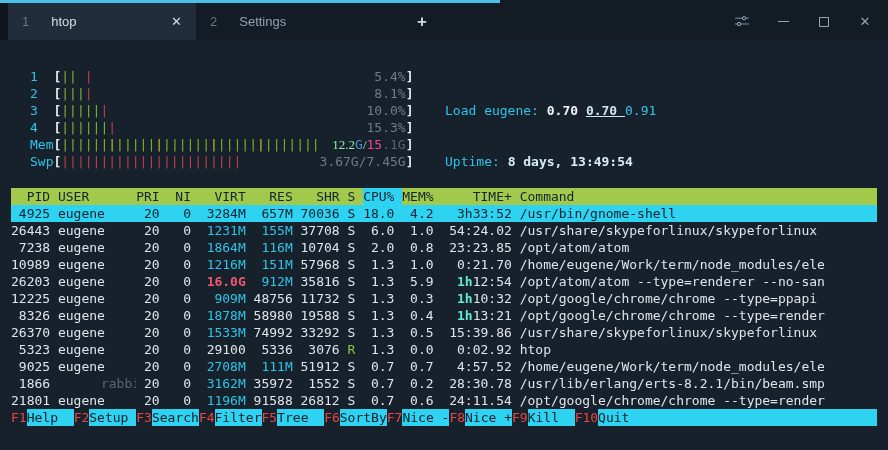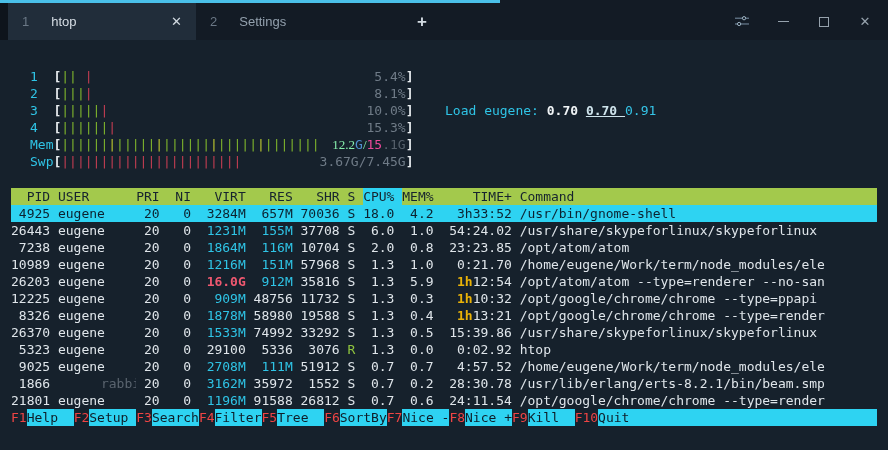--- a/index.html
+++ b/index.html
@@ -58,21 +58,21 @@
   .cell.cmd { flex:1; text-align:left; }
   .phead { background:#a3c94c; color:#17242e; }
   .phead .cell { color:#17242e; }
   .phead .hdr-cpu { background:#2ed3f2; }
   .prow.selected { background:#2ed3f2; }
   .prow.selected .cell, .prow.selected .cell span { color:#0c2230 !important; font-weight:normal !important; }
   .c-hl { color:#2fc4e6; }
   .c-crit { color:#ef5870; font-weight:bold; }
   .c-run { color:#8fc43e; }
   .c-dim { color:#5a646f;margin-left:43px; }
-  .c-red { color:#eab308; font-weight:bold; }
+  .c-red { color:#5eead4; font-weight:bold; }
 
   
   .fkeys { display:flex; width:866px; height:17px; white-space:pre; }
   .fk { display:flex; }
   .fk-key { color:#ef4444; }
   .fk-label { background:#2ed3f2; color:#0e1d28; }
   .fk-fill { flex:1; background:#2ed3f2; }
 </style>
 </head>
 <body>
@@ -111,20 +111,21 @@
       </span>
     <span class="wc wc-close">✕</span>
   </div>
 </div>
 
 <div class="term">
   <div class="meters"><div class="mrow"><span class="mlabel">1</span><span class="mbr">[</span><span class="mcontent"><span class="b-g">||</span><span class="b-s"> </span><span class="b-r">|</span><span class="mtext"><span class="t-gray">5.4%</span></span></span><span class="mbr">]</span></div><div class="mrow"><span class="mlabel">2</span><span class="mbr">[</span><span class="mcontent"><span class="b-g">|||</span><span class="b-r">|</span><span class="mtext"><span class="t-gray">8.1%</span></span></span><span class="mbr">]</span></div><div class="mrow"><span class="mlabel">3</span><span class="mbr">[</span><span class="mcontent"><span class="b-g">|||||</span><span class="b-r">|</span><span class="mtext"><span class="t-gray">10.0%</span></span></span><span class="mbr">]</span></div><div class="mrow"><span class="mlabel">4</span><span class="mbr">[</span><span class="mcontent"><span class="b-g">||||||</span><span class="b-r">|</span><span class="mtext"><span class="t-gray">15.3%</span></span></span><span class="mbr">]</span></div><div class="mrow"><span class="mlabel">Mem</span><span class="mbr">[</span><span class="mcontent"><span class="b-g">||||||</span><span class="b-y">|</span><span class="b-g">|||||</span><span class="b-y">|</span><span class="b-g">||||||</span><span class="b-y">|</span><span class="b-g">|||||</span><span class="b-y">|</span><span class="b-g">|||||||</span><span class="mtext"><span class="t-lime">12.2</span><span class="t-blue">G</span><span class="t-lime">/</span><span class="t-yellow">15</span><span class="t-dim">.1G</span></span></span><span class="mbr">]</span></div><div class="mrow"><span class="mlabel">Swp</span><span class="mbr">[</span><span class="mcontent"><span class="b-r">|||||||||||||||||||||||</span><span class="mtext"><span class="t-gray">3.67G/7.45G</span></span></span><span class="mbr">]</span></div></div>
 
   <div class="info">
     <div class="line"><span>Load eugene: </span><span class="iv">0.70 </span><span class="iv-pale">0.70 </span><span class="iv-cyan">0.91</span></div>
+    <div class="line"><span>Uptime: </span><span class="iv-up">8 days, 13:49:54</span></div>
   </div>
 
   <div class="ptable">
     <div class="prow phead"><span class="cell" style="width: 6ch;">PID </span><span class="cell l" style="width: 10ch;">USER</span><span class="cell" style="width: 4ch;">PRI </span><span class="cell" style="width: 4ch;">NI </span><span class="cell" style="width: 7ch;">VIRT </span><span class="cell" style="width: 6ch;">RES </span><span class="cell" style="width: 6ch;">SHR </span><span class="cell l" style="width: 2ch;">S</span><span class="cell hdr-cpu" style="width: 5ch;">CPU% </span><span class="cell" style="width: 5ch;">MEM% </span><span class="cell" style="width: 10ch;">TIME+ </span><span class="cell l cmd">Command</span></div>
     <div>
         <div class="prow selected"><span class="cell" style="width: 6ch;"><span>4925 </span></span><span class="cell l" style="width: 10ch;"><span>eugene</span></span><span class="cell" style="width: 4ch;"><span>20 </span></span><span class="cell" style="width: 4ch;"><span>0 </span></span><span class="cell" style="width: 7ch;"><span class="c-hl">3284M </span></span><span class="cell" style="width: 6ch;"><span class="c-hl">657M </span></span><span class="cell" style="width: 6ch;"><span>70036 </span></span><span class="cell l" style="width: 2ch;"><span>S</span></span><span class="cell" style="width: 5ch;"><span>18.0 </span></span><span class="cell" style="width: 5ch;"><span>4.2 </span></span><span class="cell" style="width: 10ch;"><span>3h33:52 </span></span><span class="cell l cmd"><span>/usr/bin/gnome-shell</span></span></div>
         <div class="prow"><span class="cell" style="width: 6ch;"><span>26443 </span></span><span class="cell l" style="width: 10ch;"><span>eugene</span></span><span class="cell" style="width: 4ch;"><span>20 </span></span><span class="cell" style="width: 4ch;"><span>0 </span></span><span class="cell" style="width: 7ch;"><span class="c-hl">1231M </span></span><span class="cell" style="width: 6ch;"><span class="c-hl">155M </span></span><span class="cell" style="width: 6ch;"><span>37708 </span></span><span class="cell l" style="width: 2ch;"><span>S</span></span><span class="cell" style="width: 5ch;"><span>6.0 </span></span><span class="cell" style="width: 5ch;"><span>1.0 </span></span><span class="cell" style="width: 10ch;"><span>54:24.02 </span></span><span class="cell l cmd"><span>/usr/share/skypeforlinux/skypeforlinux</span></span></div>
         <div class="prow"><span class="cell" style="width: 6ch;"><span>7238 </span></span><span class="cell l" style="width: 10ch;"><span>eugene</span></span><span class="cell" style="width: 4ch;"><span>20 </span></span><span class="cell" style="width: 4ch;"><span>0 </span></span><span class="cell" style="width: 7ch;"><span class="c-hl">1864M </span></span><span class="cell" style="width: 6ch;"><span class="c-hl">116M </span></span><span class="cell" style="width: 6ch;"><span>10704 </span></span><span class="cell l" style="width: 2ch;"><span>S</span></span><span class="cell" style="width: 5ch;"><span>2.0 </span></span><span class="cell" style="width: 5ch;"><span>0.8 </span></span><span class="cell" style="width: 10ch;"><span>23:23.85 </span></span><span class="cell l cmd"><span>/opt/atom/atom</span></span></div>
         <div class="prow"><span class="cell" style="width: 6ch;"><span>10989 </span></span><span class="cell l" style="width: 10ch;"><span>eugene</span></span><span class="cell" style="width: 4ch;"><span>20 </span></span><span class="cell" style="width: 4ch;"><span>0 </span></span><span class="cell" style="width: 7ch;"><span class="c-hl">1216M </span></span><span class="cell" style="width: 6ch;"><span class="c-hl">151M </span></span><span class="cell" style="width: 6ch;"><span>57968 </span></span><span class="cell l" style="width: 2ch;"><span>S</span></span><span class="cell" style="width: 5ch;"><span>1.3 </span></span><span class="cell" style="width: 5ch;"><span>1.0 </span></span><span class="cell" style="width: 10ch;"><span>0:21.70 </span></span><span class="cell l cmd"><span>/home/eugene/Work/term/node_modules/ele</span></span></div>
         <div class="prow"><span class="cell" style="width: 6ch;"><span>26203 </span></span><span class="cell l" style="width: 10ch;"><span>eugene</span></span><span class="cell" style="width: 4ch;"><span>20 </span></span><span class="cell" style="width: 4ch;"><span>0 </span></span><span class="cell" style="width: 7ch;"><span class="c-crit">16.0G </span></span><span class="cell" style="width: 6ch;"><span class="c-hl">912M </span></span><span class="cell" style="width: 6ch;"><span>35816 </span></span><span class="cell l" style="width: 2ch;"><span>S</span></span><span class="cell" style="width: 5ch;"><span>1.3 </span></span><span class="cell" style="width: 5ch;"><span>5.9 </span></span><span class="cell" style="width: 10ch;"><span class="c-red">1h</span><span>12:54 </span></span><span class="cell l cmd"><span>/opt/atom/atom --type=renderer --no-san</span></span></div>

